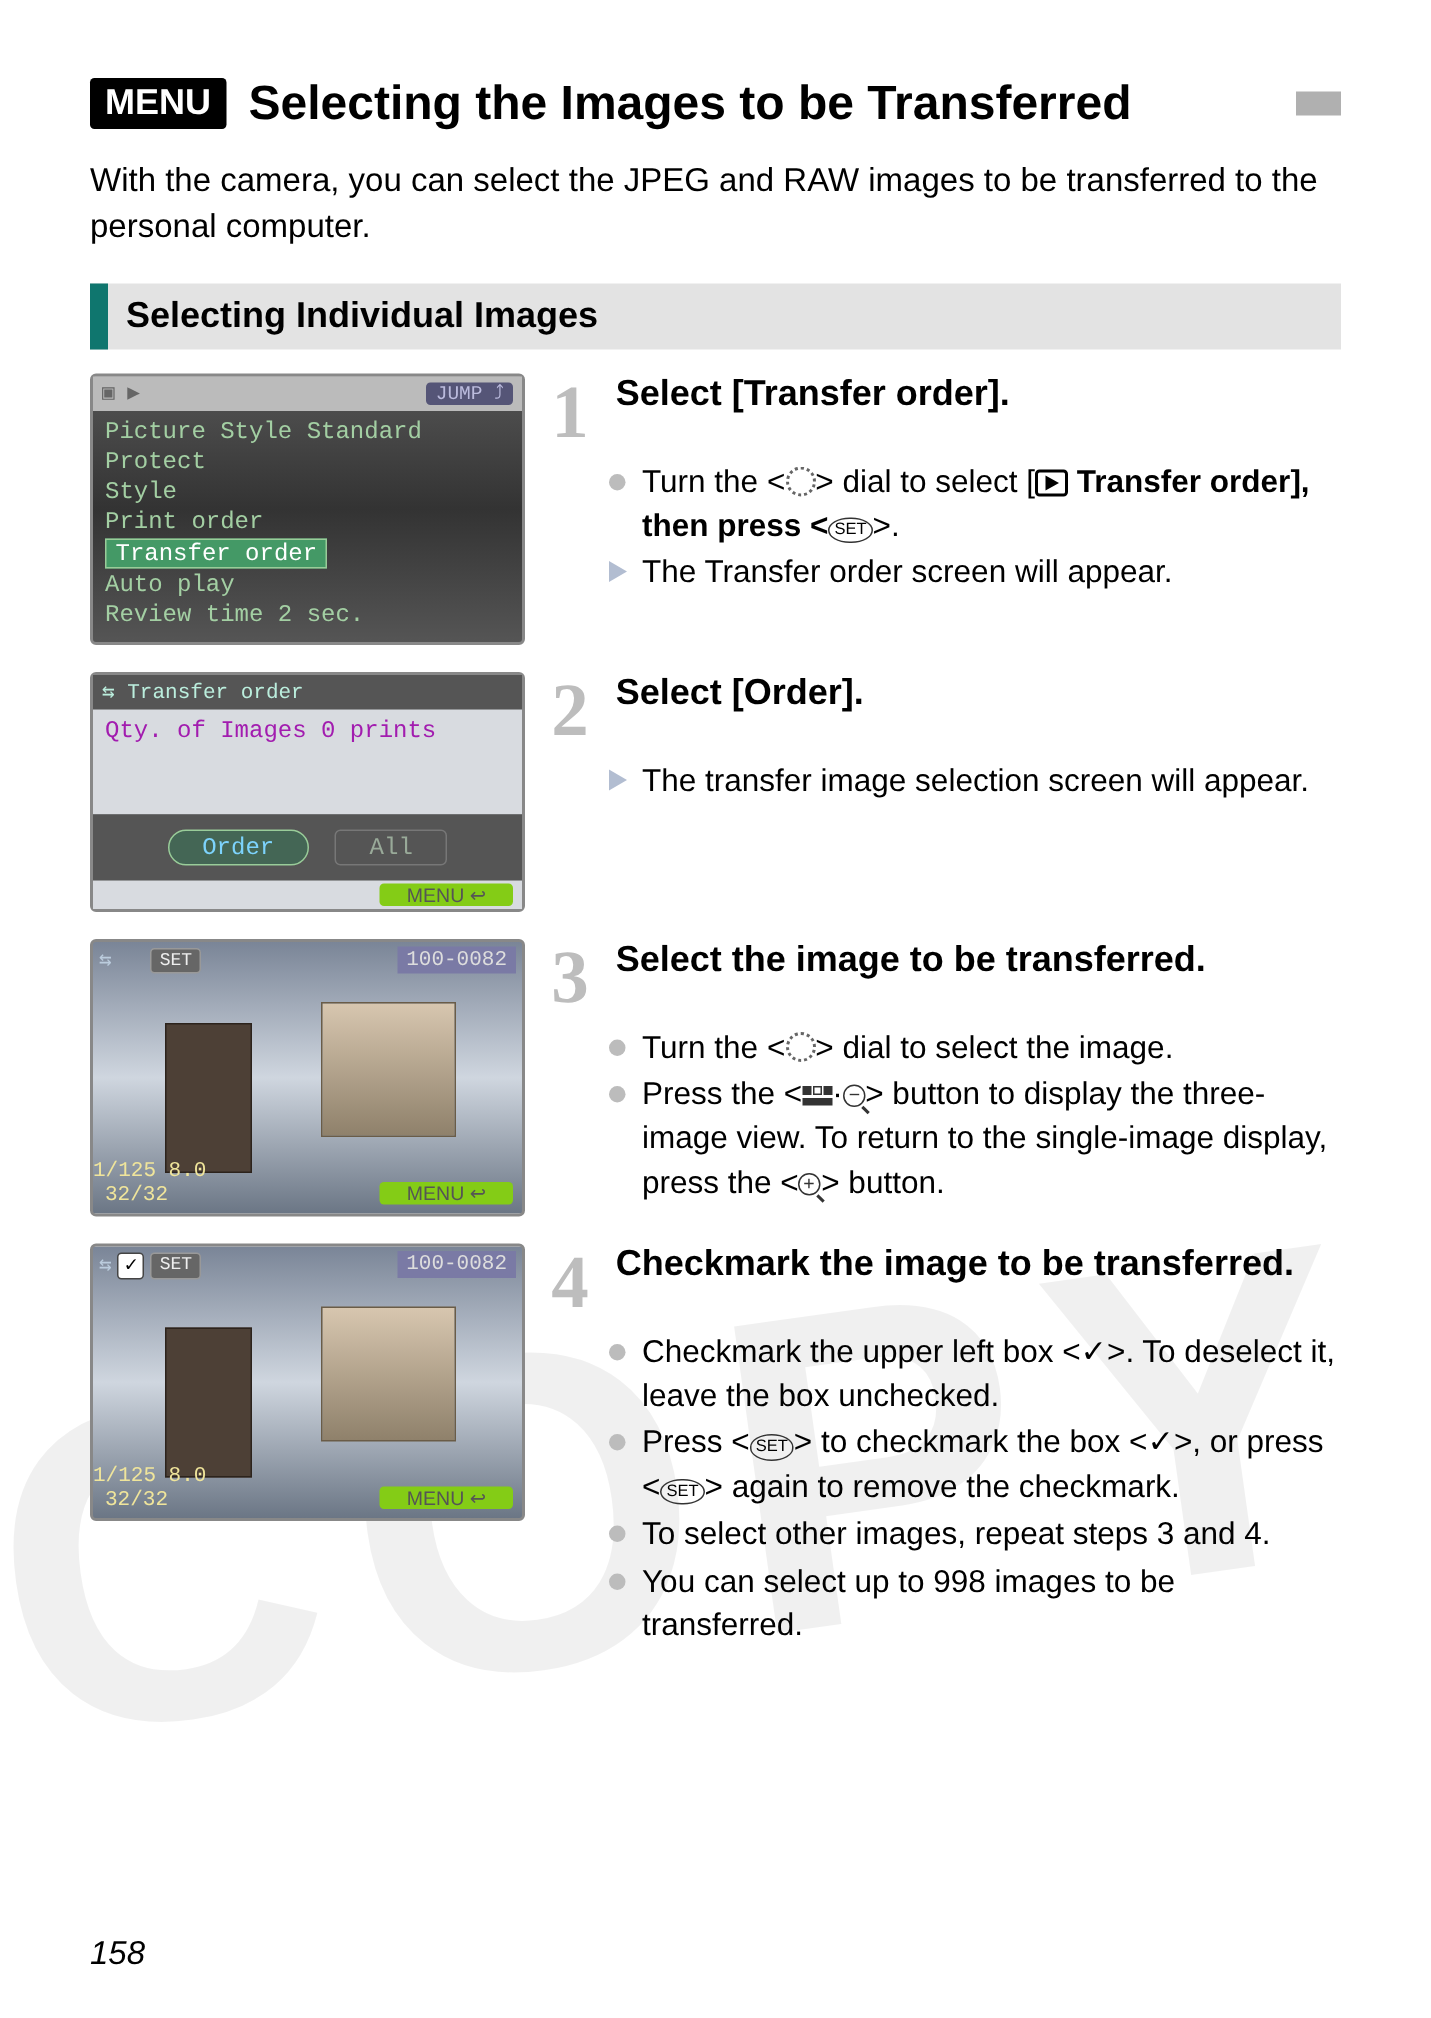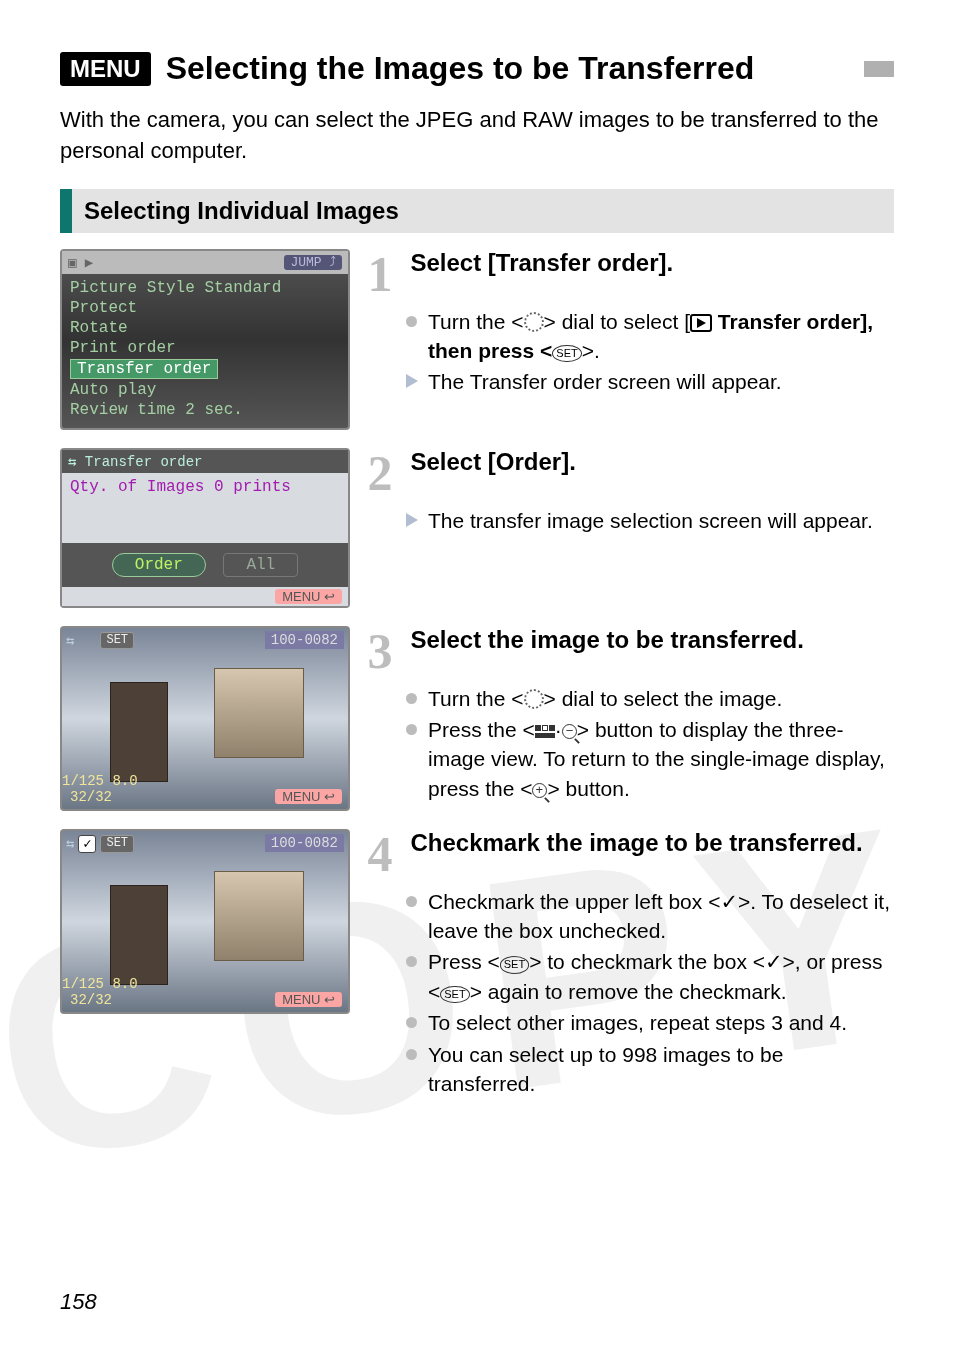--- a/index.html
+++ b/index.html
@@ -74,23 +74,23 @@
     justify-content: space-between;
     align-items: center;
     font-size: 14px;
   }
   .screenshot .shot-body { padding: 4px 8px 8px 8px; }
   .screenshot .shot-row { padding: 1px 0; color:#a3cfa3;}
   .screenshot .hl { background:#496; color:#fff; border:1px solid #9c9; display:inline-block; padding:0 6px;}
   .screenshot .shot-footer {
     display:flex;justify-content:flex-end;padding:2px 6px;
   }
-  .menu-chip{background:#fca5a5;color:#555;border-radius:3px;padding:0 7px;font-size:13px;font-family:Arial;}
+  .menu-chip{background:#84cc16;color:#555;border-radius:3px;padding:0 18px;font-size:13px;font-family:Arial;}
   .jump-chip{background:#557;color:#bbd;border-radius:3px;padding:0 6px;font-size:13px;}
-  .pill-btn{border:1px solid #9c9;border-radius:14px;padding:2px 22px;background:#465;color:#bef264;margin:4px;display:inline-block;}
+  .pill-btn{border:1px solid #9c9;border-radius:14px;padding:2px 22px;background:#465;color:#7dd3fc;margin:4px;display:inline-block;}
   .pill-outline{border:1px solid #777;border-radius:4px;padding:2px 22px;background:#555;color:#9a9;margin:4px;display:inline-block;}
   .photo-shot {
     width: 290px;
     height: 185px;
     background:
       linear-gradient(180deg,#7a8597 0%,#cfd6df 50%,#6b7685 100%);
     border: 2px solid #888;
     border-radius:4px;
     position:relative;
     color:#f0e59b;
@@ -166,21 +166,21 @@
 
 <div class="step-row">
   <div class="screenshot">
     <div class="shot-header">
       <span>▣ <span>▶</span></span>
       <span class="jump-chip"><span>JUMP</span> ⤴</span>
     </div>
     <div class="shot-body">
       <div class="shot-row">Picture Style   Standard</div>
       <div class="shot-row">Protect</div>
-      <div class="shot-row">Rotate</div>
+      <div class="shot-row">Style</div>
       <div class="shot-row">Print order</div>
       <div class="shot-row"><span class="hl">Transfer order</span></div>
       <div class="shot-row">Auto play</div>
       <div class="shot-row">Review time     2 sec.</div>
     </div>
   </div>
   <div class="step-text">
     <span class="step-num">1</span>
     <span class="step-heading">Select [Transfer order].</span>
     <ul class="bullets">

